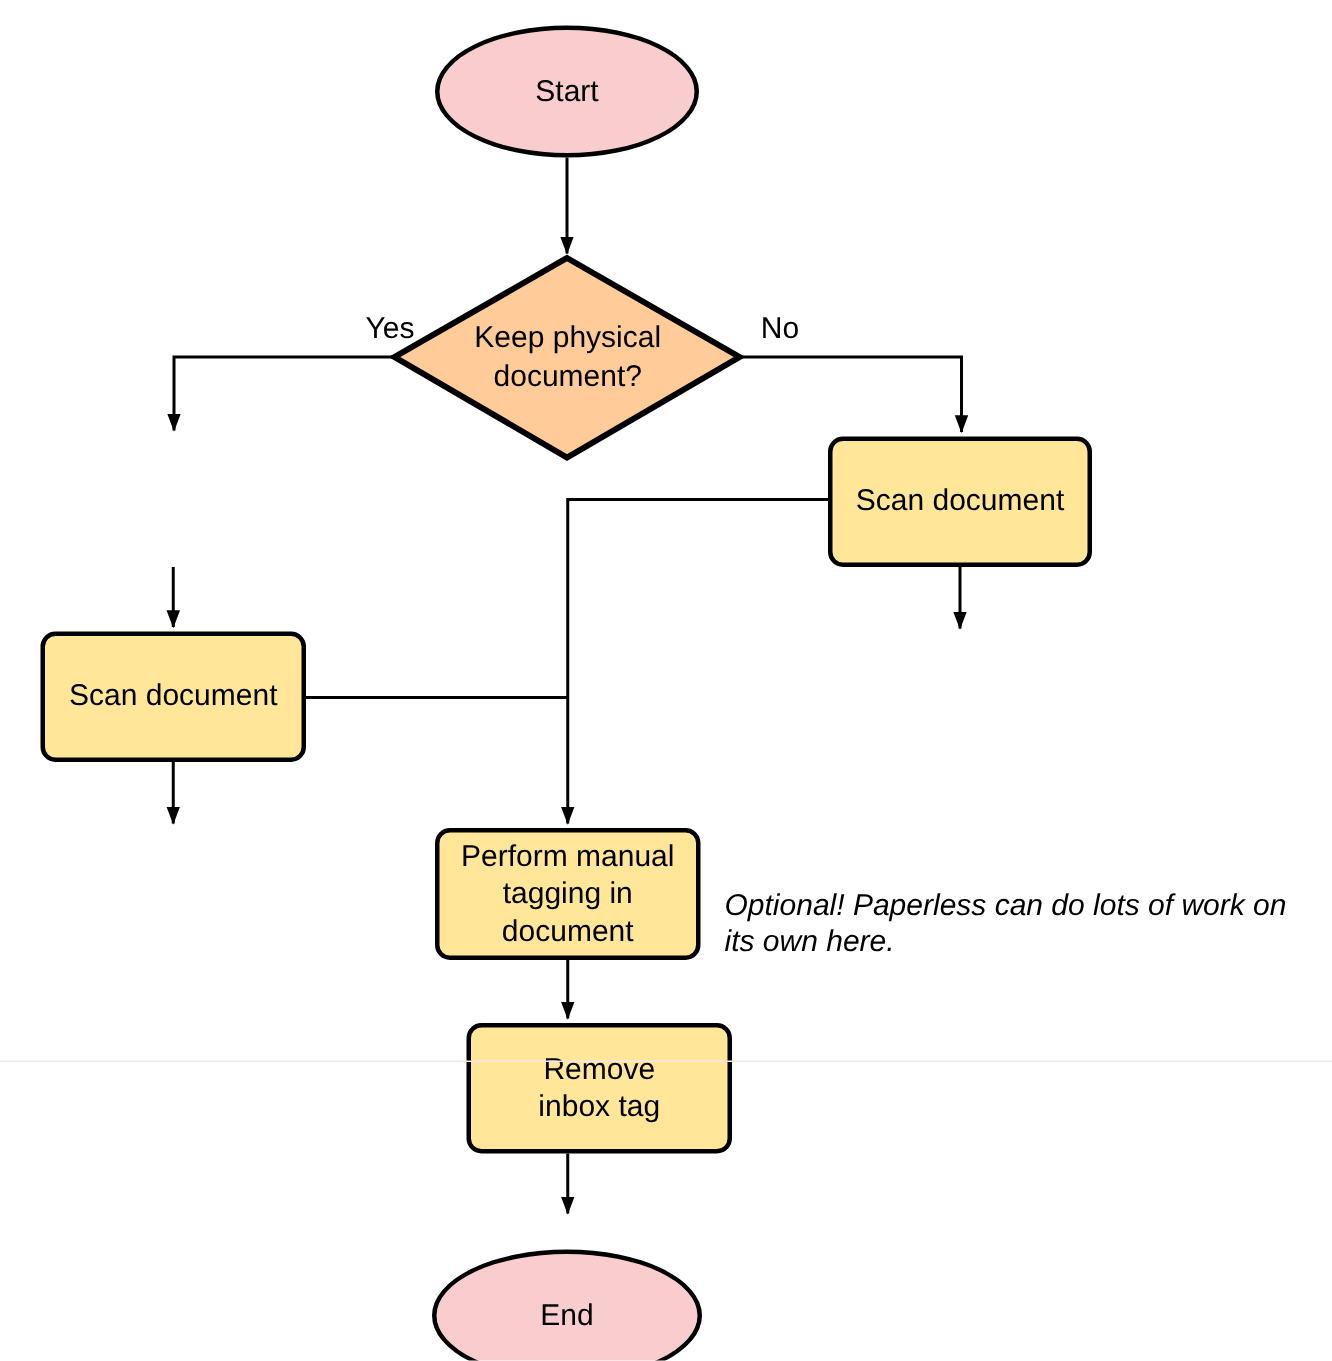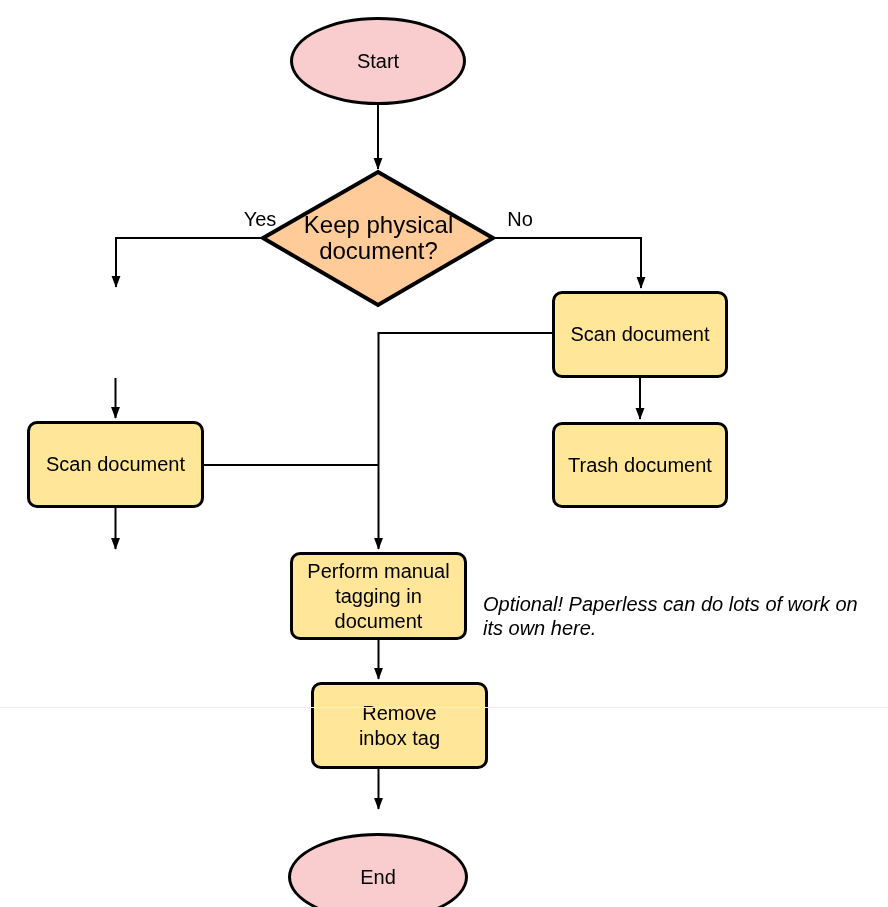--- a/index.html
+++ b/index.html
@@ -49,21 +49,21 @@
     border: 3px solid var(--stroke, #000);
     border-radius: 50%;
   }
   .decision-label {
     position: absolute;
     display: flex;
     flex-direction: column;
     align-items: center;
     justify-content: center;
     text-align: center;
-    font-size: 24px;
+    font-size: 20px;
     line-height: 26px;
     color: var(--text, #000);
   }
   .edge-label {
     position: absolute;
     font-size: 20px;
     line-height: 22px;
     text-align: center;
     color: var(--text, #000);
   }
@@ -124,23 +124,20 @@
 
   <div class="node process" style="left:27px; top:421px; width:177px; height:87px;">
     <div>Scan document</div>
   </div>
 
 
   <div class="node process" style="left:552px; top:291px; width:176px; height:87px;">
     <div>Scan document</div>
   </div>
 
-  <div class="node process" style="left:552px; top:422px; width:176px; height:86px;">
-    <div>Trash document</div>
-  </div>
 
   <div class="node process" style="left:290px; top:552px; width:177px; height:88px;">
     <div>Perform manual</div>
     <div>tagging in</div>
     <div>document</div>
   </div>
 
   <div class="annotation" style="left:483px; top:592px; width:420px;">
     <div>Optional! Paperless can do lots of work on</div>
     <div>its own here.</div>

